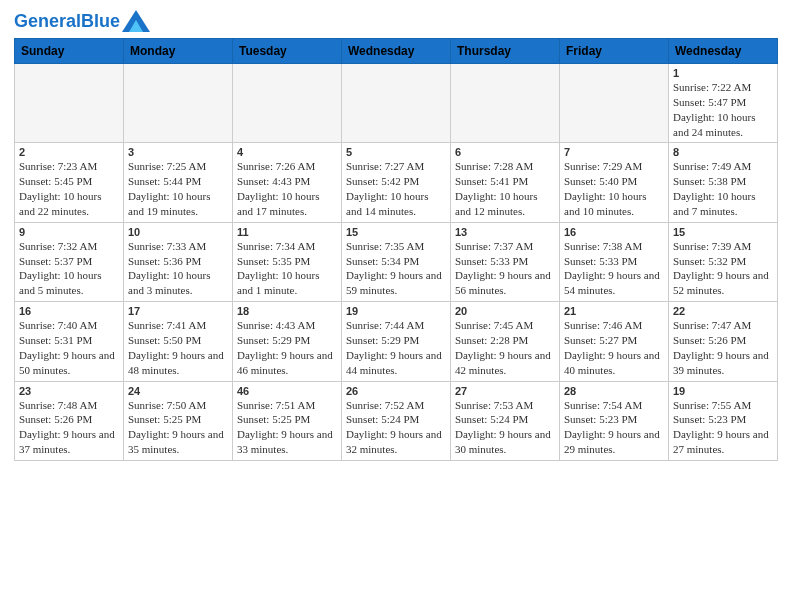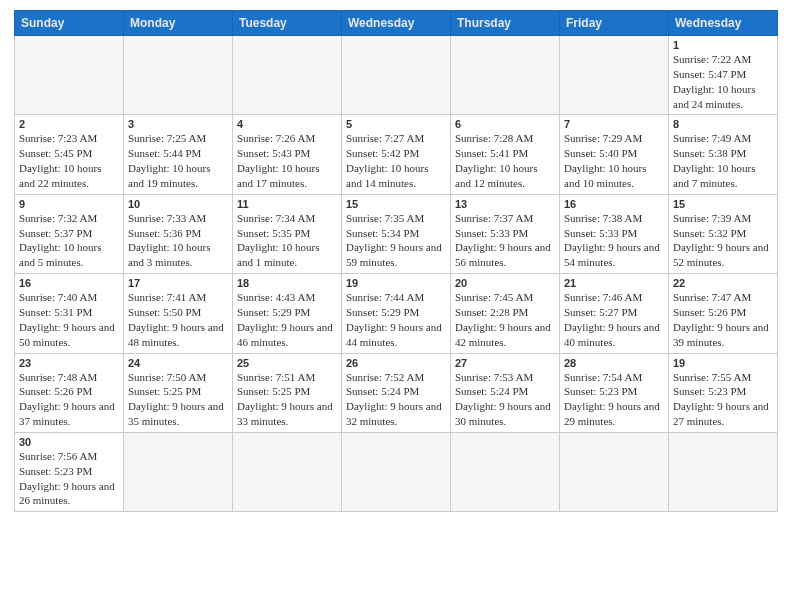--- a/index.html
+++ b/index.html
@@ -54,21 +54,21 @@
       color: #555;
     }
     .calendar {
       width: 100%;
       border-collapse: collapse;
       border: 1px solid #ccc;
       font-size: 10px;
     }
     .calendar thead th {
       background: #1a73c8;
-      color: #e5e5e5;
+      color: #000000;
       text-align: left;
       padding: 5px 6px;
       font-size: 12px;
       font-weight: bold;
       border: 1px solid #1565b0;
     }
     .calendar tbody td {
       vertical-align: top;
       border: 1px solid #ccc;
       padding: 3px 4px;
@@ -94,20 +94,35 @@
       font-family: Liberation Serif, serif;
     }
     .last-row td {
       height: 60px;
     }
   </style>
 </head>
 <body>
 
 <div class="page">
+  <div class="header">
+    <div class="logo">
+      <div class="logo-text">
+        <span>General</span><span style="color:#1a73c8;font-weight:bold;">Blue</span>
+      </div>
+      <svg class="logo-icon" viewBox="0 0 28 22" xmlns="http://www.w3.org/2000/svg">
+        <polygon points="0,22 14,0 28,22" fill="#1a73c8"></polygon>
+        <polygon points="7,22 14,10 21,22" fill="#4fc3f7"></polygon>
+      </svg>
+    </div>
+    <div class="title-area">
+      <div class="month-title"></div>
+      <div class="location"></div>
+    </div>
+  </div>
 
   <table class="calendar">
     <thead>
       <tr>
         <th>Sunday</th>
         <th>Monday</th>
         <th>Tuesday</th>
         <th>Wednesday</th>
         <th>Thursday</th>
         <th>Friday</th>
@@ -138,21 +153,21 @@
           </td>
           <td>
             <span class="day-number">3</span>
             <div class="day-info">Sunrise: 7:25 AM
 Sunset: 5:44 PM
 Daylight: 10 hours and 19 minutes.</div>
           </td>
           <td>
             <span class="day-number">4</span>
             <div class="day-info">Sunrise: 7:26 AM
-Sunset: 5:43 PM
+Sunset: 4:43 PM
 Daylight: 10 hours and 17 minutes.</div>
           </td>
           <td>
             <span class="day-number">5</span>
             <div class="day-info">Sunrise: 7:27 AM
 Sunset: 5:42 PM
 Daylight: 10 hours and 14 minutes.</div>
           </td>
           <td>
             <span class="day-number">6</span>
@@ -268,21 +283,21 @@
 Sunset: 5:26 PM
 Daylight: 9 hours and 37 minutes.</div>
           </td>
           <td>
             <span class="day-number">24</span>
             <div class="day-info">Sunrise: 7:50 AM
 Sunset: 5:25 PM
 Daylight: 9 hours and 35 minutes.</div>
           </td>
           <td>
-            <span class="day-number">25</span>
+            <span class="day-number">46</span>
             <div class="day-info">Sunrise: 7:51 AM
 Sunset: 5:25 PM
 Daylight: 9 hours and 33 minutes.</div>
           </td>
           <td>
             <span class="day-number">26</span>
             <div class="day-info">Sunrise: 7:52 AM
 Sunset: 5:24 PM
 Daylight: 9 hours and 32 minutes.</div>
           </td>
@@ -297,30 +312,16 @@
             <div class="day-info">Sunrise: 7:54 AM
 Sunset: 5:23 PM
 Daylight: 9 hours and 29 minutes.</div>
           </td>
           <td>
             <span class="day-number">19</span>
             <div class="day-info">Sunrise: 7:55 AM
 Sunset: 5:23 PM
 Daylight: 9 hours and 27 minutes.</div>
           </td>
-        </tr>
-        <tr class="last-row">
-          <td>
-            <span class="day-number">30</span>
-            <div class="day-info">Sunrise: 7:56 AM
-Sunset: 5:23 PM
-Daylight: 9 hours and 26 minutes.</div>
-          </td>
-          <td class="empty"></td>
-          <td class="empty"></td>
-          <td class="empty"></td>
-          <td class="empty"></td>
-          <td class="empty"></td>
-          <td class="empty"></td>
         </tr>
       </tbody>
   </table>
 </div>
 
 </body></html>

